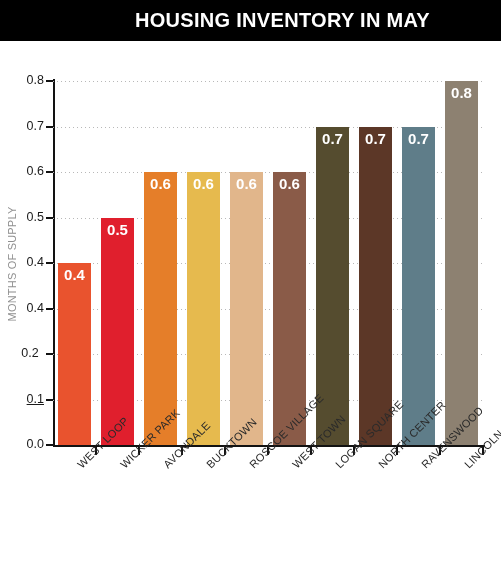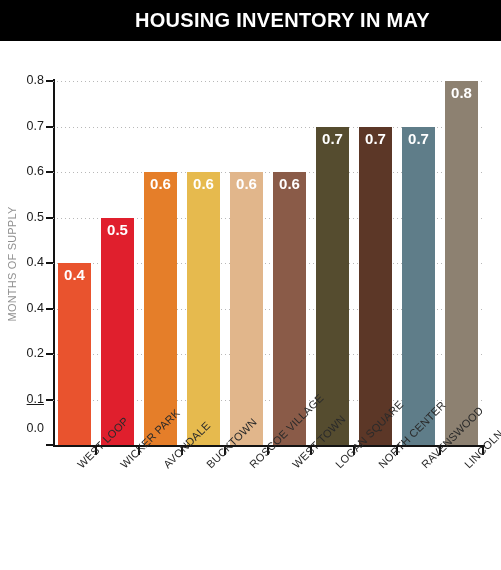--- a/index.html
+++ b/index.html
@@ -158,23 +158,23 @@
 </head>
 <body>
 
 <div id="page">
 
   <div id="title-band">
     <div id="chart-title">HOUSING INVENTORY IN MAY</div>
   </div>
 
   <div id="ytick-labels">
-      <div class="ytick-label" style="top: 422px;">0.0</div>
+      <div class="ytick-label" style="top: 438px;">0.0</div>
       <div class="ytick-label" style="top: 392.5px; text-decoration: underline;">0.1</div>
-      <div class="ytick-label" style="top: 347px;">0.2</div>
+      <div class="ytick-label" style="top: 347px; text-align: center;">0.2</div>
       <div class="ytick-label" style="top: 301.5px;">0.4</div>
       <div class="ytick-label" style="top: 256px;">0.4</div>
       <div class="ytick-label" style="top: 210.5px;">0.5</div>
       <div class="ytick-label" style="top: 165px;">0.6</div>
       <div class="ytick-label" style="top: 119.5px;">0.7</div>
       <div class="ytick-label" style="top: 74px;">0.8</div>
     </div>
   <div id="y-axis-line"></div>
   <div id="x-axis-line"></div>
 

